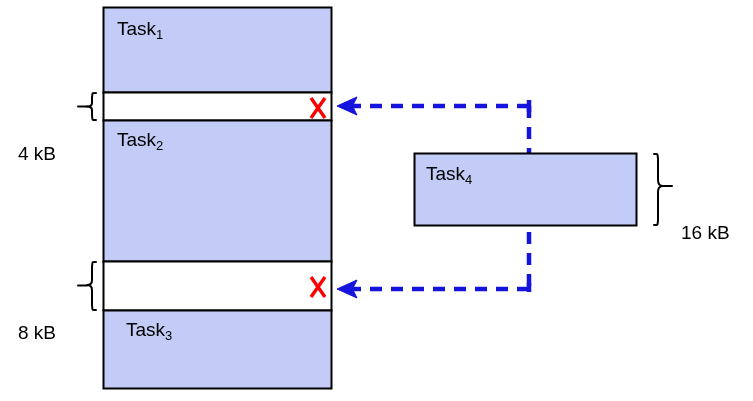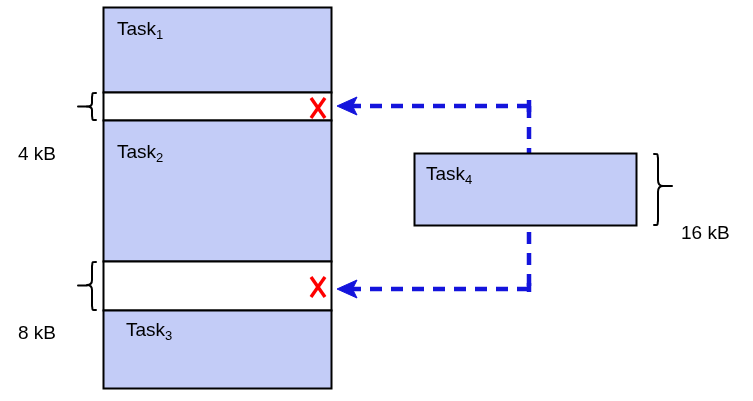--- a/index.html
+++ b/index.html
@@ -129,21 +129,21 @@
              L 658 221
              C 657 225, 659 225, 654 225" fill="none" stroke="#000000" stroke-width="2" stroke-linecap="round" stroke-linejoin="round"></path>
     <line x1="663" y1="186" x2="672" y2="186" stroke="#000000" stroke-width="2" stroke-linecap="round"></line>
 
   </svg>
 
   <div class="lbl" style="left:117px; top:19px;">
     <span>Task</span><sub>1</sub>
   </div>
 
-  <div class="lbl" style="left:117px; top:142px;">
+  <div class="lbl" style="left:117px; top:130px;">
     <span>Task</span><sub>2</sub>
   </div>
 
   <div class="lbl" style="left:126px; top:320px;">
     <span>Task</span><sub>3</sub>
   </div>
 
   <div class="lbl" style="left:426px; top:164px;">
     <span>Task</span><sub>4</sub>
   </div>

